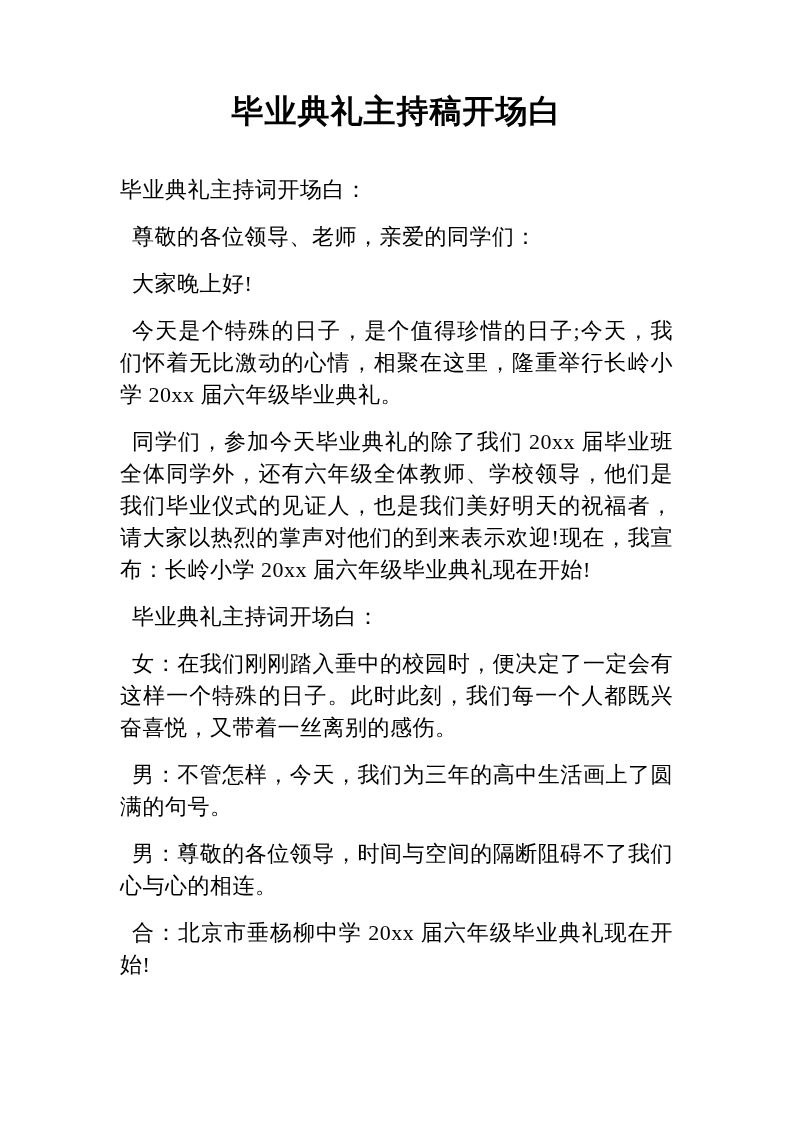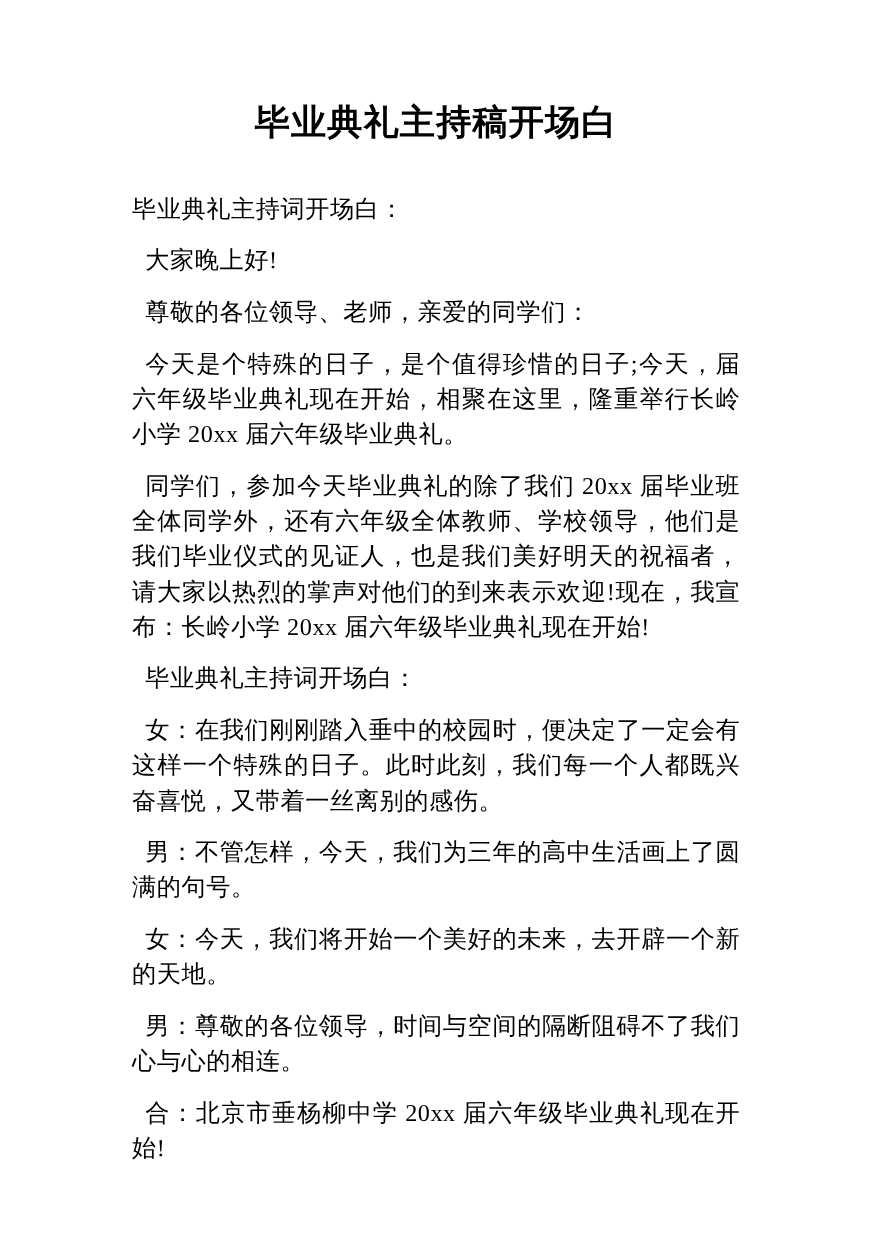--- a/index.html
+++ b/index.html
@@ -44,25 +44,24 @@
   }
 </style>
 </head>
 <body>
 
 <div class="page">
   <h1 class="doc-title">毕业典礼主持稿开场白</h1>
 
   <div class="doc-body">
     <p class="no-indent">毕业典礼主持词开场白：</p>
+    <p>尊敬的各位领导、老师，亲爱的同学们：</p>
     <p>大家晚上好!</p>
-    <p>尊敬的各位领导、老师，亲爱的同学们：</p>
-    <p>今天是个特殊的日子，是个值得珍惜的日子;今天，届六年级毕业典礼现在开始，相聚在这里，隆重举行长岭小学 20xx 届六年级毕业典礼。</p>
+    <p>今天是个特殊的日子，是个值得珍惜的日子;今天，我们怀着无比激动的心情，相聚在这里，隆重举行长岭小学 20xx 届六年级毕业典礼。</p>
     <p>同学们，参加今天毕业典礼的除了我们 20xx 届毕业班全体同学外，还有六年级全体教师、学校领导，他们是我们毕业仪式的见证人，也是我们美好明天的祝福者，请大家以热烈的掌声对他们的到来表示欢迎!现在，我宣布：长岭小学 20xx 届六年级毕业典礼现在开始!</p>
     <p>毕业典礼主持词开场白：</p>
     <p>女：在我们刚刚踏入垂中的校园时，便决定了一定会有这样一个特殊的日子。此时此刻，我们每一个人都既兴奋喜悦，又带着一丝离别的感伤。</p>
     <p>男：不管怎样，今天，我们为三年的高中生活画上了圆满的句号。</p>
-    <p>女：今天，我们将开始一个美好的未来，去开辟一个新的天地。</p>
     <p>男：尊敬的各位领导，时间与空间的隔断阻碍不了我们心与心的相连。</p>
     <p>合：北京市垂杨柳中学 20xx 届六年级毕业典礼现在开始!</p>
 
   </div>
 </div>
 
 </body></html>

